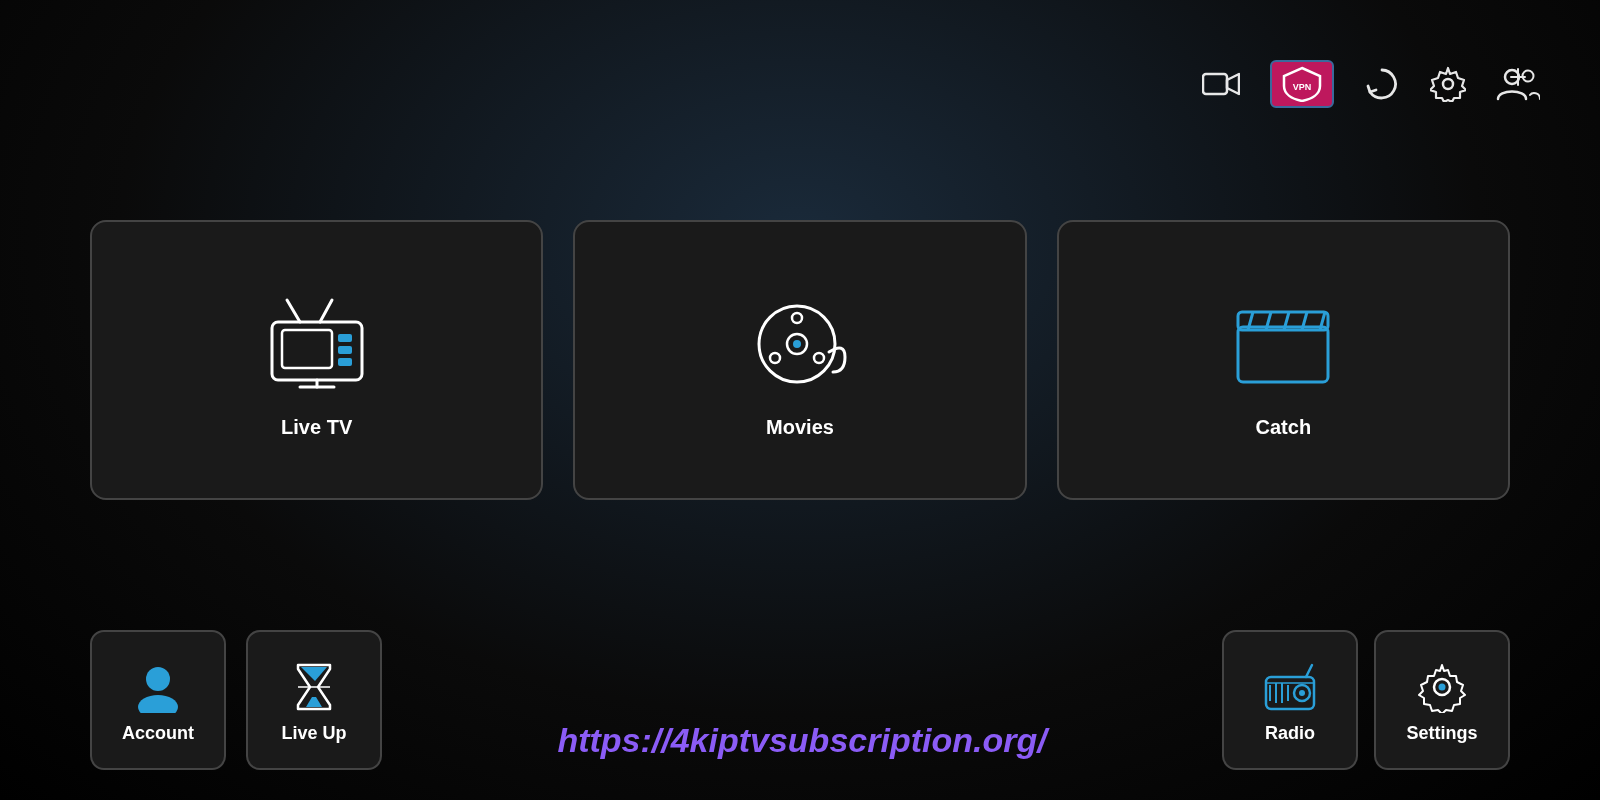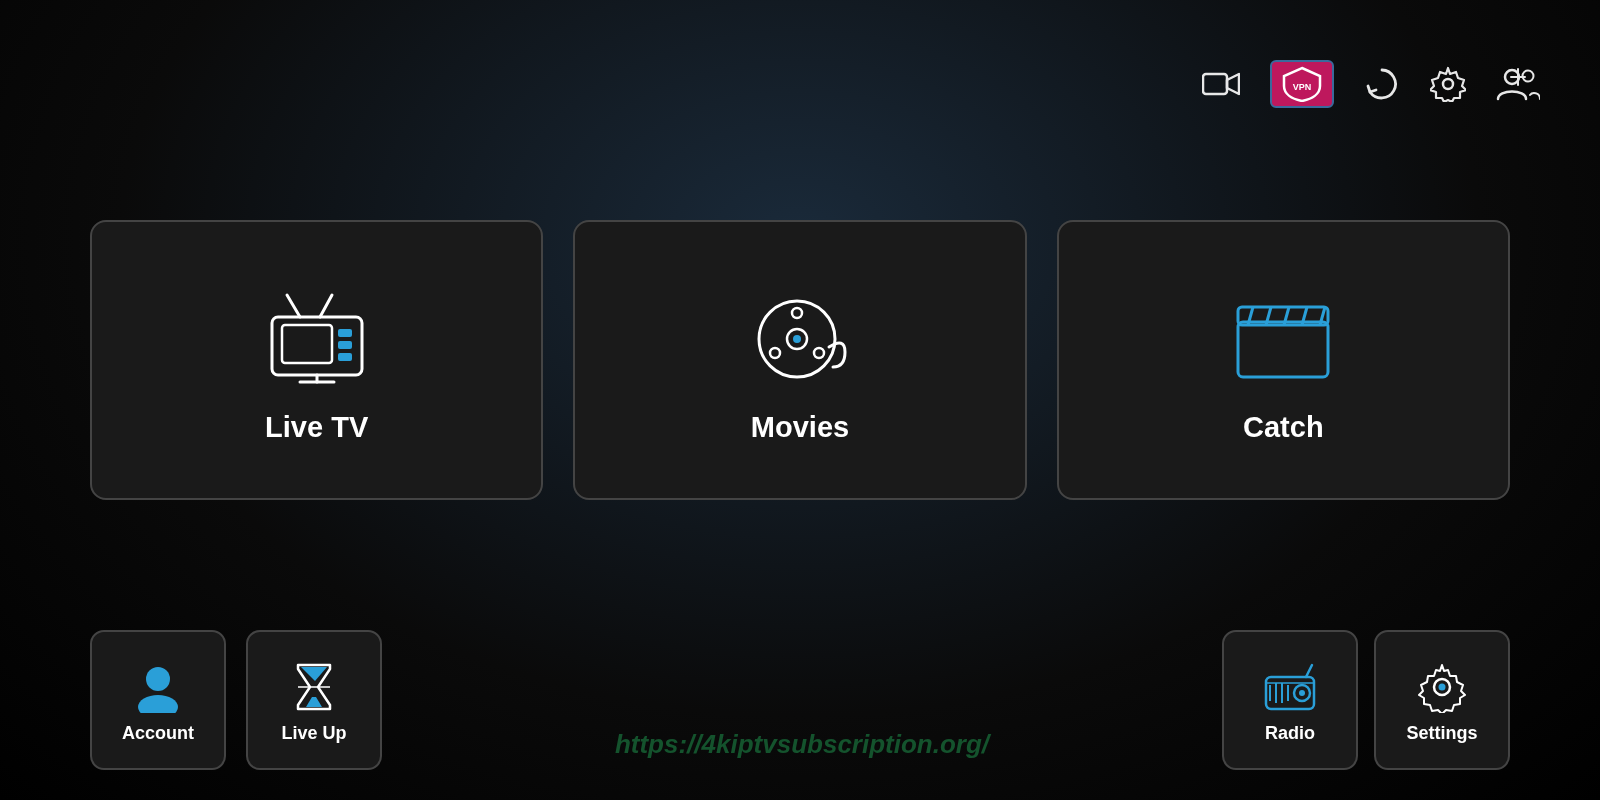--- a/index.html
+++ b/index.html
@@ -65,21 +65,21 @@
       transition: border-color 0.2s;
       min-height: 280px;
     }
 
     .card-icon {
       margin-bottom: 24px;
     }
 
     .card-label {
       color: white;
-      font-size: 29px;
+      font-size: 20px;
       font-weight: bold;
     }
 
     
     .bottom-row {
       position: absolute;
       bottom: 30px;
       left: 0;
       right: 0;
       display: flex;
@@ -118,22 +118,22 @@
 
     .bottom-center {
       flex: 1;
       display: flex;
       align-items: flex-end;
       justify-content: center;
       padding-bottom: 10px;
     }
 
     .website-url {
-      color: #14532d;
-      font-size: 26px;
+      color: #8b5cf6;
+      font-size: 34px;
       font-weight: bold;
       font-style: italic;
     }
 
     .bottom-right {
       display: flex;
       gap: 16px;
     }
 
     svg {

